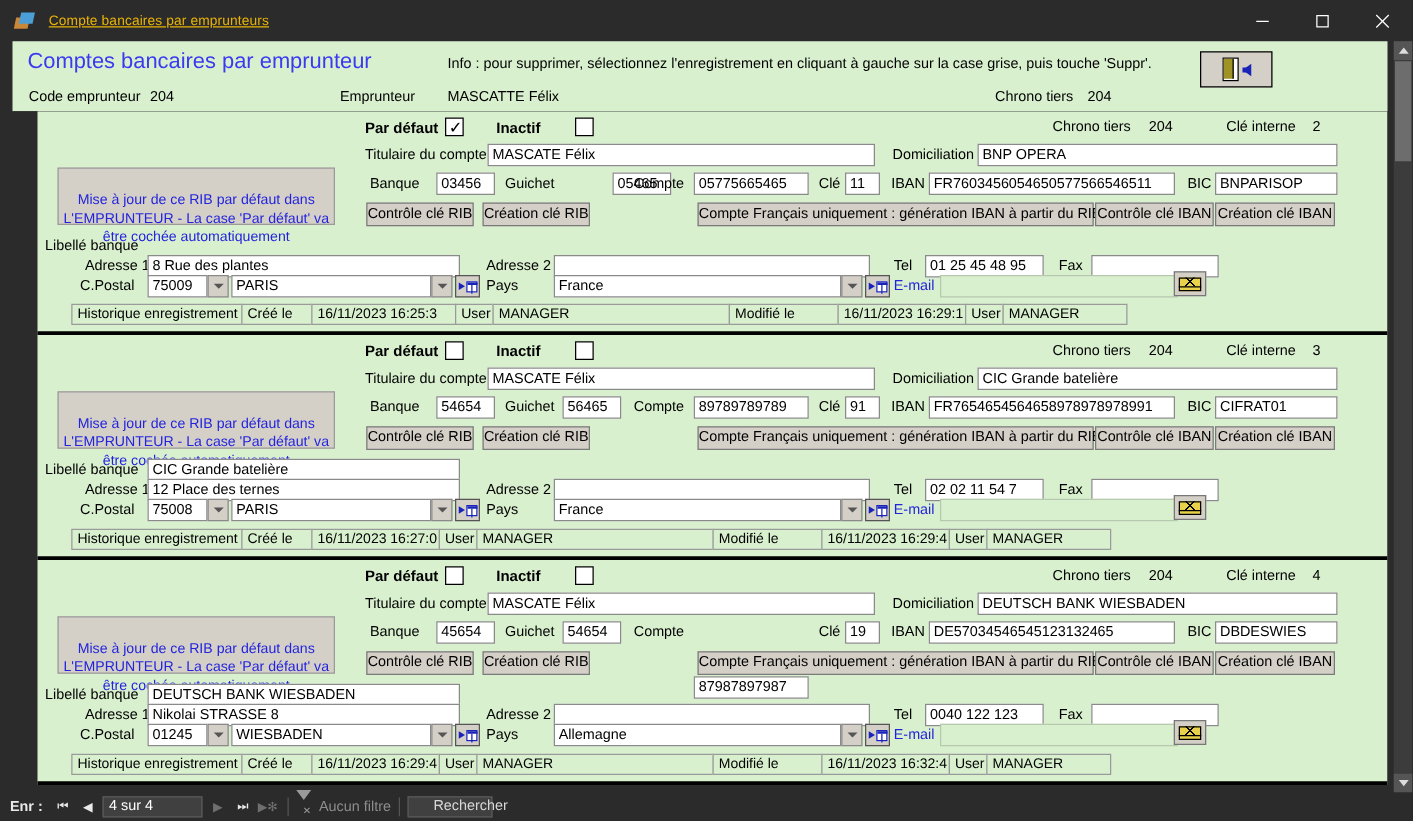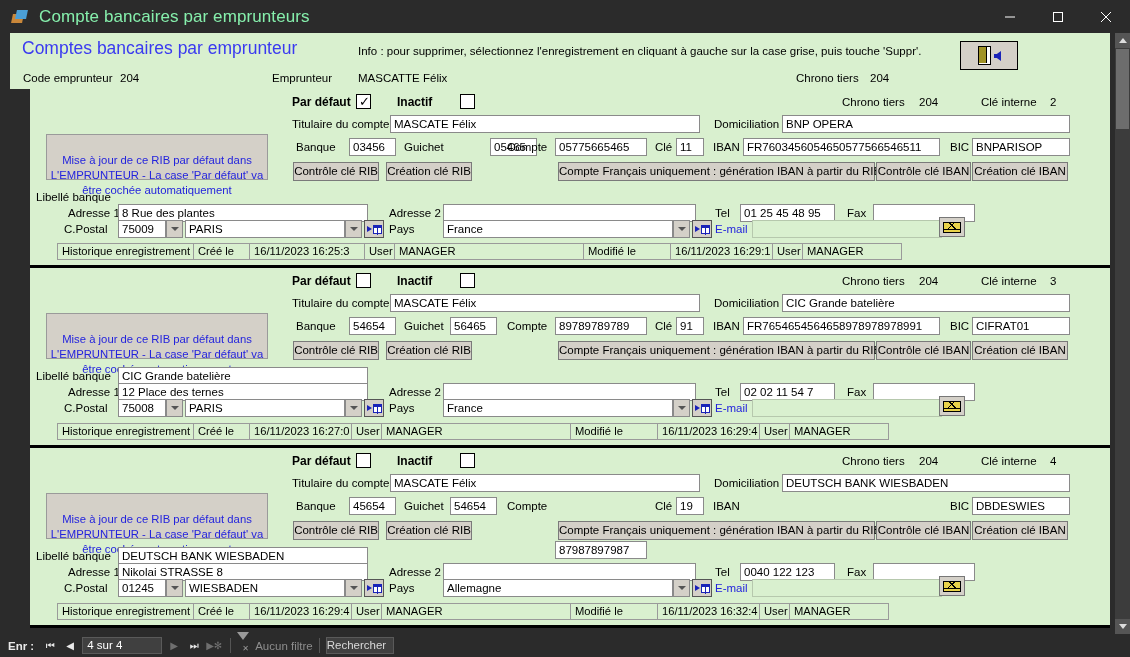--- a/index.html
+++ b/index.html
@@ -34,23 +34,24 @@
     background: #c9873a;
     transform: skewX(-12deg);
   }
   .tb-icon .s2 {
     position: absolute; left: 5px; top: 2px;
     width: 11px; height: 9px;
     background: #4b9fd6;
     transform: skewX(-12deg);
   }
   .tb-title {
-    color: #86efac;
-    font-size: 17px;
+    color: #eab308;
+    font-size: 11px;
     letter-spacing: 0.1px;
+    text-decoration: underline;
   }
   .tb-buttons {
     position: absolute; right: 0; top: 0;
     height: 33px; display: flex;
   }
   .tb-btn {
     width: 48px; height: 33px;
     display: flex; align-items: center; justify-content: center;
     color: #ffffff;
   }
@@ -356,21 +357,21 @@
   .funnel .x {
     position:absolute; left:5px; top:5px; font-size:8px; color:#9a9a9a; line-height:8px;
   }
   .navbar .searchbox {
     width: 68px; height: 17px;
     background: #404040;
     border: 1px solid #5a5a5a;
     color: #d8d8d8;
     font-size: 11.5px;
     line-height: 15px;
-    padding-left: 0;
+    padding-left: 20px;
   }
   .hsep { width: 6px; }
 </style>
 </head>
 <body>
 
 <div class="app">
 
   <div class="titlebar">
     <div class="tb-icon">
@@ -596,20 +597,21 @@
           <div class="txt" style="left:752px;top:26px;width:288px;">DEUTSCH BANK WIESBADEN</div>
           <div class="lbl" style="left:266px;top:52px;">Banque</div>
           <div class="txt" style="left:319px;top:49px;width:47px;">45654</div>
           <div class="lbl" style="left:374px;top:52px;">Guichet</div>
           <div class="txt" style="left:420px;top:49px;width:47px;">54654</div>
           <div class="lbl" style="left:477px;top:52px;">Compte</div>
           <div class="txt" style="left:525px;top:49px;width:92px;margin-top:44px;">87987897987</div>
           <div class="lbl" style="left:625px;top:52px;">Clé</div>
           <div class="txt" style="left:646px;top:49px;width:28px;">19</div>
           <div class="lbl" style="left:683px;top:52px;">IBAN</div>
+          <div class="txt" style="left:713px;top:49px;width:197px;">DE57034546545123132465</div>
           <div class="lbl" style="left:920px;top:52px;">BIC</div>
           <div class="txt" style="left:942px;top:49px;width:98px;">DBDESWIES</div>
           <div class="btn" style="left:263px;top:73px;width:86px;">Contrôle clé RIB</div>
           <div class="btn" style="left:356px;top:73px;width:86px;">Création clé RIB</div>
           <div class="btn" style="left:528px;top:73px;width:317px;">Compte Français uniquement : génération IBAN à partir du RIB</div>
           <div class="btn" style="left:846px;top:73px;width:95px;">Contrôle clé IBAN</div>
           <div class="btn" style="left:942px;top:73px;width:96px;">Création clé IBAN</div>
           <div class="lbl" style="left:6px;top:102px;">Libellé banque</div>
           <div class="txt" style="left:88px;top:99px;width:250px;">DEUTSCH BANK WIESBADEN</div>
           <div class="lbl" style="left:38px;top:118px;">Adresse 1</div>

